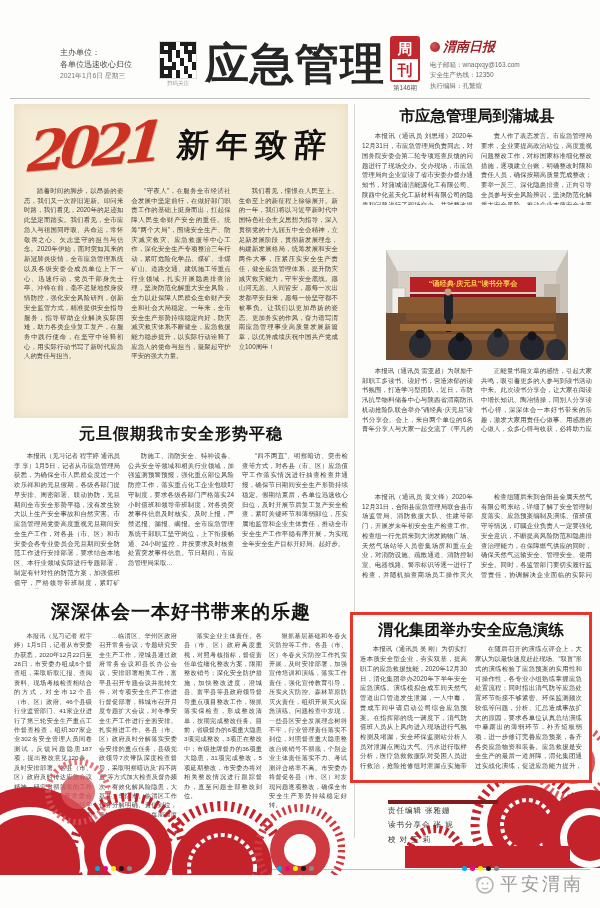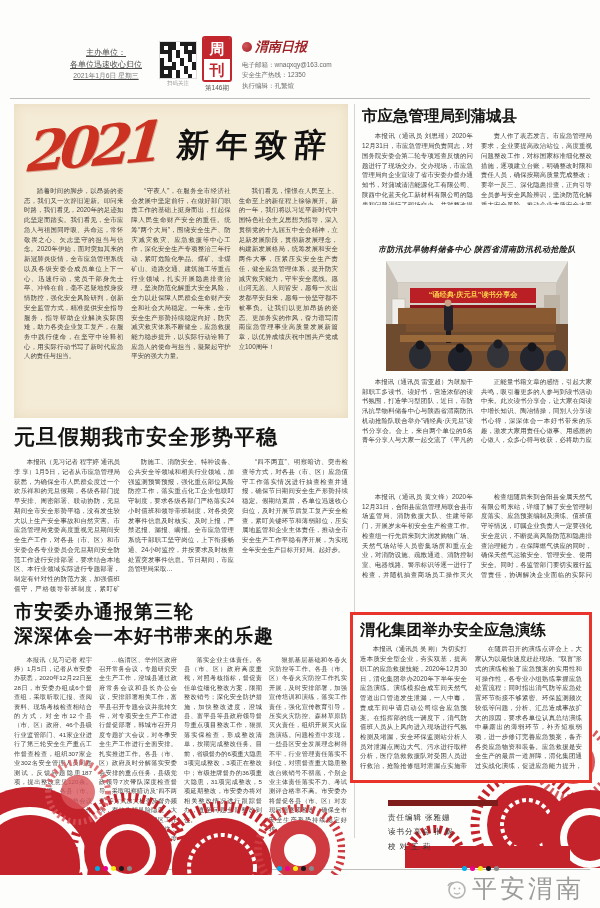--- a/index.html
+++ b/index.html
@@ -1,54 +1,54 @@
 <!DOCTYPE html>
 <html><head>
 <meta charset="utf-8">
 <style>
   html,body{margin:0;padding:0;background:#e9e9e7;}
   .page{position:relative;width:600px;height:908px;margin:0 auto;background:#fdfdfb;
         overflow:hidden;font-family:"Liberation Sans","DejaVu Sans",sans-serif;color:#2e2e2e;}
   
   .header{position:absolute;top:32px;left:14px;right:8px;height:64px;display:flex;align-items:center;}
-  .org{width:92px;margin-left:46px;text-align:center;font-size:8px;line-height:1.45;color:#4a4a4a;text-decoration:underline;}
+  .org{width:92px;margin-left:46px;text-align:left;font-size:8px;line-height:1.45;color:#4a4a4a;}
   .org .date{font-size:6.8px;color:#777;}
   .qr-wrap{margin-left:7px;width:38px;text-align:center;}
   .qr{width:36px;height:36px;display:grid;grid-template-columns:repeat(9,1fr);grid-template-rows:repeat(9,1fr);background:#fff;border:1px solid #ddd;}
   .qr span{background:#1d1d1d;}
   .qr-cap{font-size:5.5px;color:#999;margin-top:1px;}
   .masthead-title{margin-left:8px;font-size:44px;font-weight:900;color:#262626;letter-spacing:1px;white-space:nowrap;}
   .weekly-wrap{margin-left:5px;text-align:center;}
   .weekly{width:26px;height:42px;border:2px solid #c1272d;border-radius:3px;overflow:hidden;display:flex;flex-direction:column;}
   .weekly .t{flex:1;background:#c1272d;color:#fff;font-size:15px;font-weight:700;line-height:21px;}
   .weekly .b{flex:1;background:#fff;color:#c1272d;font-size:15px;font-weight:700;line-height:21px;}
   .issue{font-size:6.5px;color:#555;margin-top:2px;}
   .contact{margin-left:10px;font-size:6.5px;color:#6a6a6a;line-height:1.6;}
   .paper-logo{display:flex;align-items:center;gap:3px;font-size:13px;font-weight:700;font-style:italic;
               color:#9e1f24;font-family:"Liberation Serif","DejaVu Serif",serif;margin-bottom:2px;}
   .seal{width:10px;height:10px;border-radius:50%;background:radial-gradient(circle at 35% 35%,#d4575b,#9e1f24);display:inline-block;}
   .rule-h{position:absolute;left:10px;right:10px;border-top:1.5px solid #bfbfbd;}
   
   .body-sm{font-size:6.4px;line-height:1.52;color:#3f3f3f;text-align:justify;text-indent:2em;}
   .cols{display:flex;gap:8px;}
   .col{overflow:hidden;}
-  .h-center{text-align:left;font-weight:800;color:#141414;line-height:1.25;}
+  .h-center{text-align:center;font-weight:800;color:#141414;line-height:1.25;}
   
   .ny-panel{position:absolute;left:14px;top:104px;width:334px;height:314px;background:#f5ecd7;
             box-shadow:inset 0 0 12px rgba(190,160,110,.25);padding:8px 10px;box-sizing:border-box;}
   .ny-banner{height:64px;display:flex;align-items:center;justify-content:center;gap:20px;margin-top:2px;}
   .ny-year{font-family:"DejaVu Serif",serif;font-style:italic;font-weight:700;font-size:56px;color:#cb3221;
            letter-spacing:-7px;transform:skew(-10deg) rotate(-5deg);text-shadow:1px 1px 0 rgba(160,40,20,.35);}
   .ny-title{font-family:"Liberation Serif","DejaVu Serif",serif;font-weight:900;font-size:32px;color:#111;
             letter-spacing:7px;transform:skew(-4deg);}
   .ny-cols{margin-top:8px;}
   .ny-cols .col{width:100px;height:218px;}
   
   .yd{position:absolute;left:14px;top:424px;width:334px;}
-  .yd .h-center{font-size:21px;letter-spacing:1px;}
+  .yd .h-center{font-size:16px;letter-spacing:1px;}
   .yd .cols{margin-top:7px;}
   .yd .col{width:106px;height:138px;}
   .aw{position:absolute;left:14px;top:600px;width:334px;}
   .aw .h-center{font-size:19px;letter-spacing:1px;}
   .aw .cols{margin-top:7px;gap:7px;}
   .aw .col{width:78px;height:186px;font-size:6.2px;}
   
   .vdiv{position:absolute;left:354px;top:104px;height:734px;border-left:1px solid #d4d4d2;}
   .rc{position:absolute;left:362px;width:230px;}
   .pc{top:106px;}
@@ -65,28 +65,28 @@
   .hy{top:486px;}
   .hy .h-center{font-size:15.5px;}
   .hy .cols{margin-top:6px;}
   .hy .col{width:111px;height:90px;}
   .wh{position:absolute;left:350px;top:612px;width:242px;height:171px;box-sizing:border-box;
       border:3px solid #e8342a;background:#fdfdfb;padding:5px 7px;z-index:3;}
   .wh .h-center{font-size:15.5px;}
   .wh .cols{margin-top:5px;}
   .wh .col{width:109px;height:128px;}
   
-  .credits{position:absolute;left:388px;top:800px;width:110px;z-index:4;border-top:6px solid #7f1d1d;padding-top:5px;}
+  .credits{position:absolute;left:388px;top:800px;width:110px;z-index:4;border-top:4px solid #7f1d1d;}
   .credits div{font-size:7.5px;color:#333;line-height:1.9;letter-spacing:1px;}
   
   .bottom-rule{top:869px;}
   .dots{position:absolute;top:866px;display:flex;gap:3px;z-index:5;}
   .dots span{width:5px;height:5px;border-radius:50%;display:inline-block;}
   .brand{position:absolute;right:16px;top:872px;display:flex;align-items:center;gap:4px;color:#9c9c9c;z-index:5;}
-  .brand .txt{font-size:25px;letter-spacing:3px;font-weight:500;}
+  .brand .txt{font-size:18px;letter-spacing:3px;font-weight:500;}
   
   .deco{position:absolute;pointer-events:none;z-index:2;}
   .deco-bl{left:0;top:700px;}
   .deco-br{right:0;top:730px;}
 </style>
 </head>
 <body>
 
 <div class="page">
 
@@ -175,20 +175,21 @@
           <span></span>
           <span style="background: rgb(255, 255, 255);"></span>
           <span></span>
           <span style="background: rgb(255, 255, 255);"></span>
           <span style="background: rgb(255, 255, 255);"></span>
           <span></span>
           <span style="background: rgb(255, 255, 255);"></span>
         </div>
       <div class="qr-cap">扫码关注</div>
     </div>
+    <div class="masthead-title">应急管理</div>
     <div class="weekly-wrap">
       <div class="weekly">
         <div class="t">周</div>
         <div class="b">刊</div>
       </div>
       <div class="issue">第146期</div>
     </div>
     <div class="contact">
       <div class="paper-logo">
         <span class="seal"></span>
@@ -216,42 +217,40 @@
   <div class="yd">
     <div class="h-center">元旦假期我市安全形势平稳</div>
     <div class="cols">
       <div class="col body-sm">本报讯（见习记者 程宇婷 通讯员 李 享）1月5日，记者从市应急管理局获悉，为确保全市人民群众度过一个欢乐祥和的元旦假期，各级各部门提早安排、周密部署、联动协防，元旦期间全市安全形势平稳，没有发生较大以上生产安全事故和自然灾害。市应急管理局党委高度重视元旦期间安全生产工作，对各县（市、区）和市安委会各专业委员会元旦期间安全防范工作进行安排部署，要求结合本地区、本行业领域实际进行专题部署，制定有针对性的防范方案，加强值班值守，严格领导带班制度，紧盯矿山、交通运输、危险化学品、消…</div>
       <div class="col body-sm">防施工、消防安全、特种设备、公共安全等领域和相关行业领域，加强监测预警预报，强化重点部位风险防控工作，落实重点化工企业包联盯守制度，要求各级各部门严格落实24小时值班和领导带班制度，对各类突发事件信息及时核实、及时上报，严禁迟报、漏报、瞒报。全市应急管理系统干部职工坚守岗位，上下衔接畅通、24小时监控，并按要求及时核查处置突发事件信息。节日期间，市应急管理局采取…</div>
       <div class="col body-sm">“四不两直”、明察暗访、突击检查等方式，对各县（市、区）应急值守工作落实情况进行抽查检查并通报，确保节日期间安全生产形势持续稳定。假期结束后，各单位迅速收心归位，及时开展节后复工复产安全检查，紧盯关键环节和薄弱部位，压实属地监管和企业主体责任，推动全市安全生产工作平稳有序开展，为实现全年安全生产目标开好局、起好步。</div>
     </div>
   </div>
 
   <div class="aw">
-    <div class="h-center">市安委办通报第三轮</div>
     <div class="h-center">深深体会一本好书带来的乐趣</div>
     <div class="cols">
       <div class="col body-sm">本报讯（见习记者 程宇婷）1月5日，记者从市安委办获悉，2020年12月22日至28日，市安委办组成6个督查组，采取听取汇报、查阅资料、现场考核检查相结合的方式，对全市12个县（市、区）政府、46个县级行业监管部门、41家企业进行了第三轮安全生产重点工作督查检查，组织307家企业302名安全管理人员同卷测试，反馈问题隐患187项，提出整改意见120条。及时安排部署。各县（市、区）政府及时传达应急会议精神，研究贯彻落实的工作措施，合阳县召开常委会议、政府常务会议，传达学习上级会议精神，研究贯彻落实意见…</div>
       <div class="col body-sm">…临渭区、华州区政府召开常务会议，专题研究安全生产工作，澄城县通过政府常务会议和县长办公会议，安排部署相关工作，富平县召开专题会议并批转文件，对专项安全生产工作进行督促部署，韩城市召开月度专题扩大会议，对冬季安全生产工作进行全面安排。扎实推进工作。各县（市、区）政府及时分解落实安委会安排的重点任务，县级党政领导7次带队深度检查督导，采取明察暗访及“四不两直”等方式加大检查及督办频次，有效化解风险隐患，大荔县、华阴市、临渭区工作任务分解明确、责任到位，蒲城县安委办坚持每周调度安全生产工作，明察暗访，推动问题整改。</div>
       <div class="col body-sm">落实企业主体责任。各县（市、区）政府高度重视，对照考核指标，督促责任单位细化整改方案，限期整改销号；深化安全防护措施，加快整改进度，澄城县、富平县等县政府领导督导重点项目整改工作，狠抓落实保检查，形成整改清单，按期完成整改任务。目前，省级督办的6项重大隐患3项完成整改，3项正在整改中；市级挂牌督办的36项重大隐患，31项完成整改，5项延期整改，市安委办将对相关整改情况进行跟踪督办，直至问题全部整改到位。</div>
       <div class="col body-sm">狠抓基层基础和冬春火灾防控等工作。各县（市、区）冬春火灾防控工作扎实开展，及时安排部署，加强宣传培训和演练，落实工作责任，强化宣传教育引导，压实火灾防控、森林草原防灭火责任，组织开展灭火应急演练。问题检查中发现，一些县区安全发展理念树得不牢，行业管理责任落实不到位，对照督查重大隐患整改台账销号不彻底，个别企业主体责任落实不力、考试测评合格率不高。市安委办将督促各县（市、区）对发现问题逐项整改，确保全市安全生产形势持续稳定好转。</div>
     </div>
   </div>
 
   <div class="vdiv"></div>
 
   <div class="rc pc">
     <div class="h-center">市应急管理局到蒲城县</div>
     <div class="cols">
       <div class="col body-sm">本报讯（通讯员 刘思瑶）2020年12月31日，市应急管理局负责同志，对国务院安委会第二轮专项巡查反馈的问题进行了现场交办。交办现场，市应急管理局向企业宣读了省市安委办督办通知书，对蒲城清洁能源化工有限公司、陕西中化蓝天化工新材料有限公司的隐患和问题进行了现场交办，并对整改提出了具体要求，同时企业负…</div>
       <div class="col body-sm">责人作了表态发言。市应急管理局要求，企业要提高政治站位，高度重视问题整改工作，对标国家标准细化整改措施，逐项建立台账，明确整改时限和责任人员，确保按期高质量完成整改；要举一反三、深化隐患排查，正向引导全员参与安全风险辨识，坚决防范化解重大安全风险，推动企业本质安全水平和安全保障能力持续提升。</div>
     </div>
   </div>
 
   <div class="rc rs">
-    <div class="kicker">市防汛抗旱物料储备中心  陕西省渭南防汛机动抢险队</div>
     <svg class="photo" width="182" height="110" viewBox="0 0 182 110">
       <rect x="0" y="0" width="182" height="110" fill="#c9c2b8"></rect>
       <polygon points="0,0 182,0 170,22 12,22" fill="#e9e7e2"></polygon>
       <line x1="12" y1="22" x2="170" y2="22" stroke="#b5ada0" stroke-width="1"></line>
       <rect x="12" y="22" width="158" height="24" fill="#d6d0c6"></rect>
       <rect x="6" y="38" width="13" height="48" fill="#f0eeea" stroke="#b9b2a6" stroke-width="0.6"></rect>
       <rect x="158" y="34" width="16" height="42" fill="#bdb4a6"></rect>
       <rect x="24" y="27" width="126" height="15" fill="#b91f24"></rect>
       <text x="87" y="36" text-anchor="middle" font-size="7.2" fill="#ffd34d" font-weight="bold">“诵经典·庆元旦”读书分享会</text>
       <rect x="24" y="44" width="126" height="3" fill="#8a1418"></rect>

